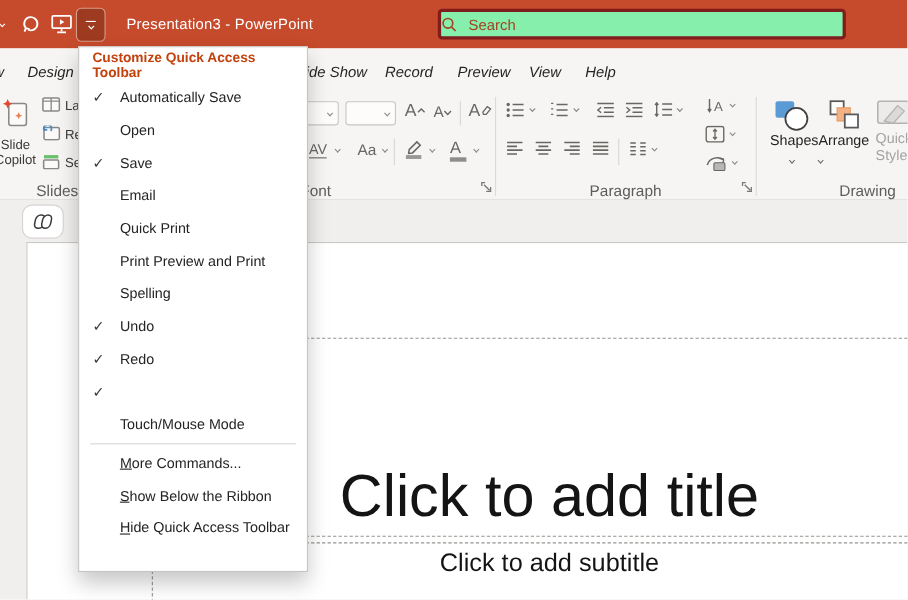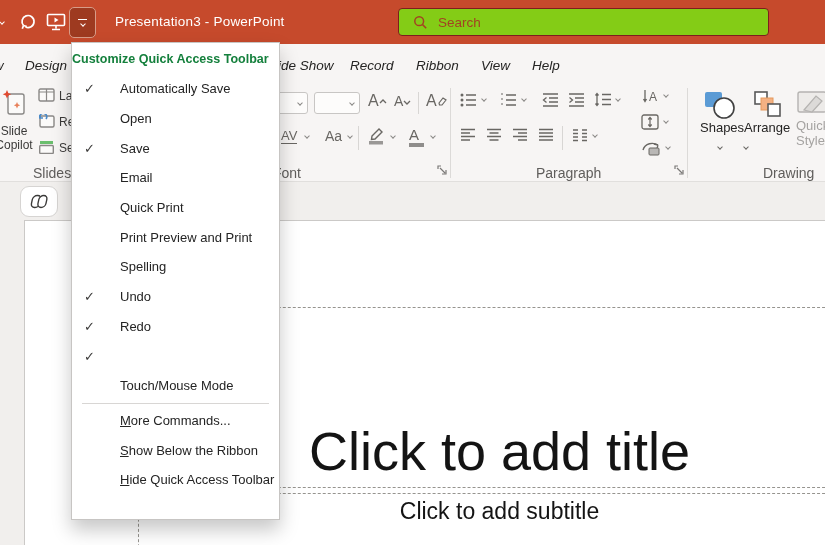--- a/index.html
+++ b/index.html
@@ -11,22 +11,22 @@
   .titlebar { position:absolute; left:0; top:0; width:825px; height:44px; background:#C64A2C; }
   .tb-icon { position:absolute; top:12px; width:20px; height:20px; color:#fff; }
   .qat-btn { position:absolute; left:69px; top:7px; width:27px; height:31px; background:#9E3A20;
              border:1px solid #D89C88; border-radius:5px; display:flex; flex-direction:column;
              align-items:center; justify-content:center; }
   .qat-line { width:9px; border-top:1.6px solid #fff; margin-bottom:2px; }
   .chev { display:inline-block; width:6px; height:6px; border-right:1.4px solid currentColor;
           border-bottom:1.4px solid currentColor; transform:rotate(45deg); }
   .chev.small { width:4px; height:4px; border-width:1.2px; }
   .tb-title { position:absolute; left:115px; top:14px; color:#fff; font-size:13.5px; letter-spacing:.2px; }
-  .searchbox { position:absolute; left:398px; top:8px; width:371px; height:28px; background:#84cc16;
-               border:1px solid #7f1d1d; border-radius:4px; display:flex; align-items:center; padding-left:14px; }
+  .searchbox { position:absolute; left:398px; top:8px; width:371px; height:28px; background:#86efac;
+               border:3px solid #7f1d1d; border-radius:4px; display:flex; align-items:center; }
   .searchbox .stext { color:#A34222; font-size:13.5px; margin-left:10px; }
 
   
   .ribbon { position:absolute; left:0; top:44px; width:825px; height:138px; background:#F7F5F4;
             border-bottom:1px solid #E1DFDD; }
   .tab { position:absolute; top:14px; font-size:13.5px; color:#252423; white-space:nowrap;font-style:italic; }
   .grouplabel { position:absolute; top:121px; font-size:14px; color:#5F5D5B; }
   .vsep { position:absolute; top:44px; height:90px; width:1px; background:#DCDAD8; }
   .vdiv { position:absolute; width:1px; background:#D8D6D4; }
   .launcher { position:absolute; top:121px; width:11px; height:11px; color:#7A7876; }
@@ -49,25 +49,25 @@
               display:flex; align-items:flex-end; justify-content:center; }
   .ph-title .phtext { font-size:54px; color:#141414; line-height:1.1; margin-bottom:6px; }
   .ph-sub { left:113px; top:272px; width:722px; height:80px; border-right:none; border-bottom:none;
             display:flex; justify-content:center; }
   .ph-sub .phtext { font-size:23px; color:#141414; margin-top:4px; }
 
   
   .menu { position:absolute; left:71px; top:42px; width:209px; height:478px; background:#fff;
           border:1px solid #C7C5C3; box-shadow:0 10px 18px rgba(0,0,0,.22); z-index:50;
           display:flex; flex-direction:column; }
-  .mheader { height:31px; display:flex; align-items:center; 
-             font-size:12.5px; font-weight:bold; color:#15803d; }
+  .mheader { height:31px; display:flex; align-items:center; padding-left:12px;
+             font-size:12.5px; font-weight:bold; color:#c2410c; }
   .mi { height:29.7px; display:flex; align-items:center; flex:0 0 auto; }
   .mi .check { width:24px; padding-left:12px; font-size:13px; color:#3B3A39; flex:0 0 aupx; flex-shrink:0; }
-  .mi .milabel { display:block; font-size:13px; color:#242424; margin-left:24px; white-space:nowrap; }
+  .mi .milabel { display:block; font-size:13px; color:#242424; margin-left:13px; white-space:nowrap; }
   .mi.u1 .milabel::first-letter { text-decoration:underline; }
   .msep { border-top:1px solid #D8D6D4; margin:2px 10px 2px 10px; height:0; flex:0 0 auto; }
 
   svg { display:block; }
   .abs { position:absolute; }
 </style>
 </head>
 <body>
 
 <div id="app">
@@ -100,21 +100,21 @@
       <span class="stext">Search</span>
     </div>
   </div>
 
   <div class="ribbon">
 
     <div class="tab" style="left:-28px;">Draw</div>
     <div class="tab" style="left:25px;">Design</div>
     <div class="tab" style="left:266px;">Slide Show</div>
     <div class="tab" style="left:350px;">Record</div>
-    <div class="tab" style="left:416px;">Ribbon</div>
+    <div class="tab" style="left:416px;">Preview</div>
     <div class="tab" style="left:481px;">View</div>
     <div class="tab" style="left:532px;">Help</div>
 
     <div class="abs" style="left:0;top:42px;width:70px;height:92px;">
       <span class="abs" style="left:0px;top:2px;">
         <svg width="30" height="30" viewBox="0 0 30 30">
             <rect x="8" y="6" width="16" height="20" rx="2" fill="#FBFAF9" stroke="#8A8886" stroke-width="1.4"></rect>
             <path d="M7 2 l1.3 3 3 1.3 -3 1.3 -1.3 3 -1.3 -3 -3 -1.3 3 -1.3 z" fill="#E0492F"></path>
             <path d="M17 14 l1 2.2 2.2 1 -2.2 1 -1 2.2 -1 -2.2 -2.2 -1 2.2 -1 z" fill="#E8815B"></path>
           </svg>

